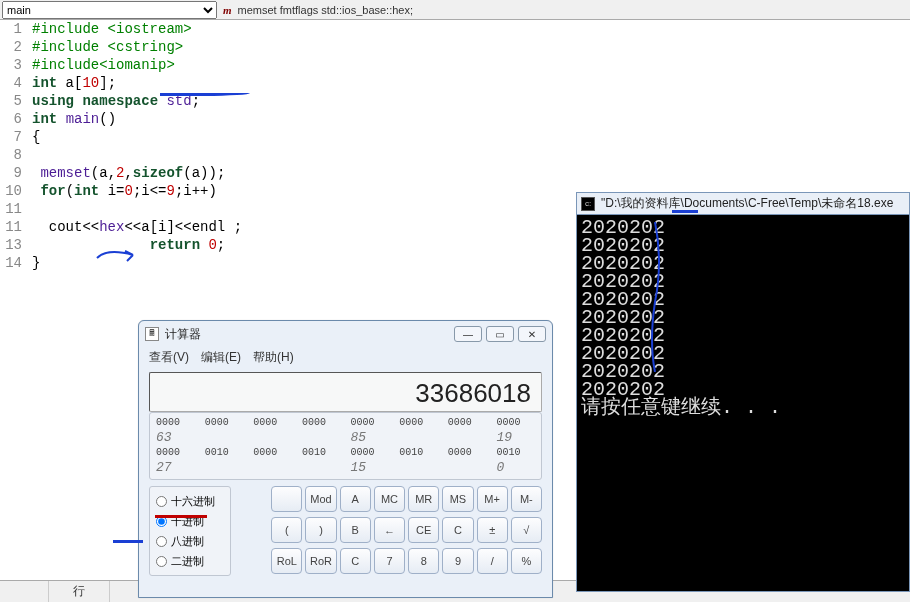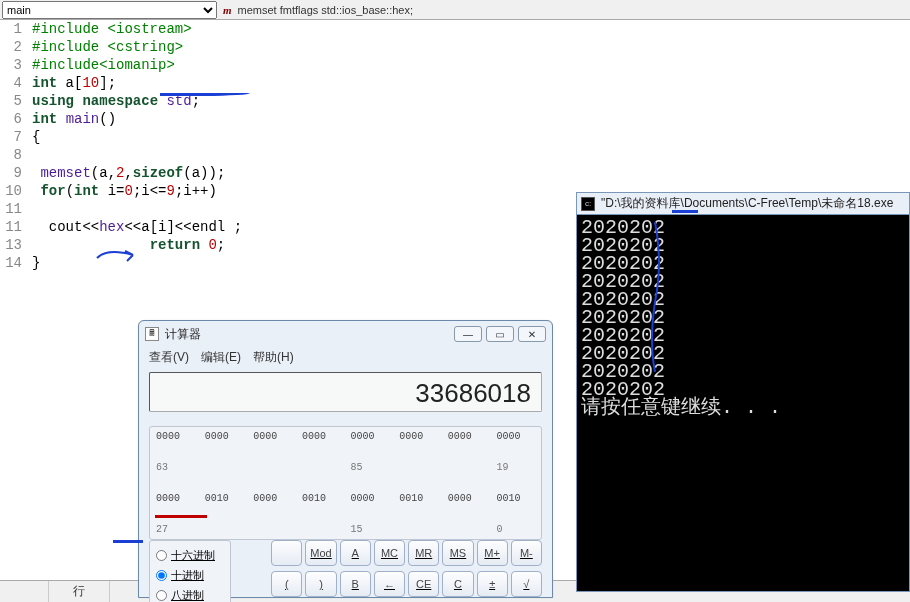--- a/index.html
+++ b/index.html
@@ -129,27 +129,27 @@
 .calc-menu {
   font-size: 12px; padding: 2px 10px 6px; color: #333; display:flex; gap: 12px;
 }
 .calc-body { padding: 0 10px 8px; }
 .calc-display {
   background: #f7f8f8; border: 1px inset #aaa; border-radius: 2px;
   text-align: right; padding: 6px 10px; font-size: 26px; font-family: Arial;
   color: #222; height: 40px; line-height: 28px;
 }
 .bits-grid {
-  margin-top: 14px; border: 1px solid #c0c7d2; border-radius: 3px; padding: 4px 6px;
+  margin-top: 0; border: 1px solid #c0c7d2; border-radius: 3px; padding: 4px 6px;
   font-family: "Courier New", monospace; font-size: 10px; color: #444; background: #f0f3f8;
-  display: grid; grid-template-columns: repeat(8,1fr); gap: 20px 10px;
-}
-.bits-grid .lab { font-size: 10px; color: #777; }
+  display: grid; grid-template-columns: repeat(8,1fr); gap: 2px 10px;
+}
+.bits-grid .lab { font-size: 13px; color: #777; font-style: italic; }
 .calc-lower {
-  display: flex; gap: 6px; text-decoration: underline;
+  display: flex; margin-top: 6px; gap: 6px;
 }
 .radix-box {
   border: 1px solid #c0c7d2; border-radius: 3px; padding: 4px 6px; background: #f0f3f8;
   font-size: 11px; width: 82px;
 }
 .radix-box label { display: flex; align-items: center; gap: 4px; height: 20px; }
 .radix-box input { width:11px; height:11px; }
 .btn-grid {
   flex:1; display:grid; grid-template-columns: repeat(9, 1fr); gap: 3px;
 }

